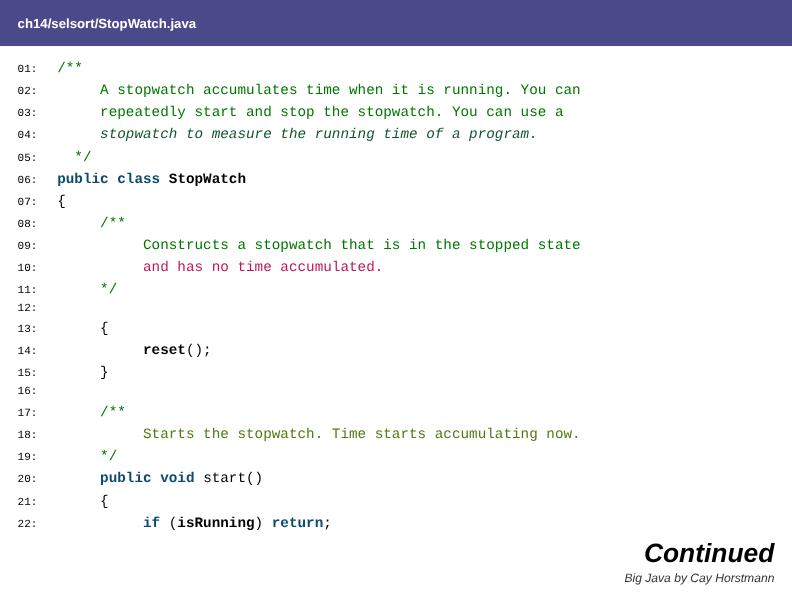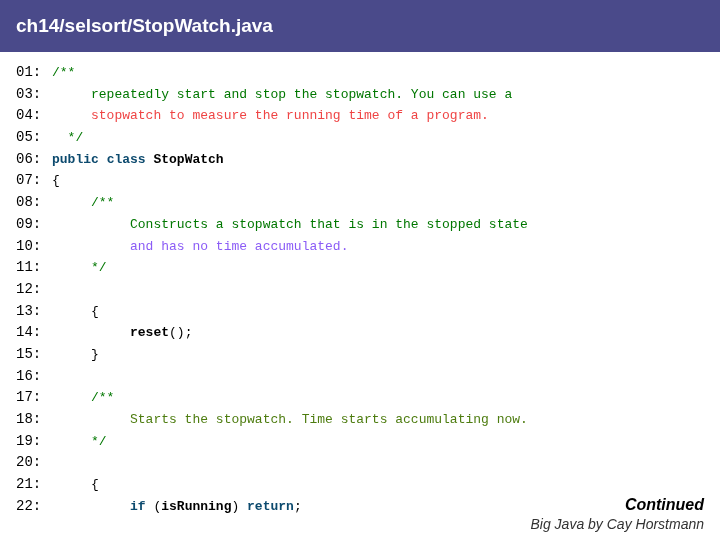--- a/index.html
+++ b/index.html
@@ -12,22 +12,22 @@
       width: 720px;
       height: 540px;
       background: #ffffff;
       font-family: Arial, Helvetica, sans-serif;
       overflow: hidden;
     }
 
     #header {
       background: #4a4a8a;
       color: #ffffff;
-      padding: 26px 16px;
-      font-size: 19px;
+      padding: 16px 16px;
+      font-size: 12px;
       font-weight: bold;
       height: 42px;
       display: flex;
       align-items: center;
     }
 
     #content {
       padding: 10px 16px 0 16px;
       background: #ffffff;
     }
@@ -42,21 +42,21 @@
     .code-line {
       display: flex;
       align-items: baseline;
     }
 
     .line-num {
       color: #000000;
       min-width: 36px;
       text-align: left;
       font-family: 'Courier New', Courier, monospace;
-      font-size: 14px;
+      font-size: 10px;
       user-select: none;
     }
 
     .line-code {
       font-family: 'Courier New', Courier, monospace;
       font-size: 13px;
       white-space: pre;
       color: #000000;
     }
 
@@ -66,30 +66,30 @@
     }
 
     .footer {
       position: absolute;
       bottom: 8px;
       right: 16px;
       text-align: right;
     }
 
     .continued {
-      font-size: 16px;
+      font-size: 24px;
       font-style: italic;
       font-weight: bold;
       color: #000000;
       display: block;
       margin-bottom: 2px;
     }
 
     .footer-text {
-      font-size: 14px;
+      font-size: 11px;
       color: #333333;
       font-style: italic;
     }
 
     .footer-text span {
       font-style: italic;
     }
   </style>
 </head>
 <body>
@@ -98,26 +98,30 @@
   <span>ch14/selsort/StopWatch.java</span>
 </div>
 
 <div id="content">
   <div class="code-area" id="code-lines">
   <div class="code-line">
         <span class="line-num">01:</span>
         <span class="line-code" style="color: rgb(0, 119, 0);">/**</span>
       </div>
       <div class="code-line">
+        <span class="line-num">02:</span>
+        <span class="line-code" style="color: rgb(0, 119, 0);">     A stopwatch accumulates time when it is running. You can</span>
+      </div>
+      <div class="code-line">
         <span class="line-num">03:</span>
         <span class="line-code" style="color: rgb(0, 119, 0);">     repeatedly start and stop the stopwatch. You can use a</span>
       </div>
       <div class="code-line">
         <span class="line-num">04:</span>
-        <span class="line-code" style="color: #ef4444;">     stopwatch to measure the running time of a program.</span>
+        <span class="line-code" style="color: #14532d; font-style: italic;">     stopwatch to measure the running time of a program.</span>
       </div>
       <div class="code-line">
         <span class="line-num">05:</span>
         <span class="line-code" style="color: rgb(0, 119, 0);">  */</span>
       </div>
       <div class="code-line">
         <span class="line-num">06:</span>
         <span class="line-code"><span class="kw">public</span> <span class="kw">class</span> <strong>StopWatch</strong></span>
       </div>
       <div class="code-line">
@@ -127,21 +131,21 @@
       <div class="code-line">
         <span class="line-num">08:</span>
         <span class="line-code" style="color: rgb(0, 119, 0);">     /**</span>
       </div>
       <div class="code-line">
         <span class="line-num">09:</span>
         <span class="line-code" style="color: rgb(0, 119, 0); text-align: center;">          Constructs a stopwatch that is in the stopped state</span>
       </div>
       <div class="code-line">
         <span class="line-num">10:</span>
-        <span class="line-code" style="color: #8b5cf6;">          and has no time accumulated.</span>
+        <span class="line-code" style="color: #be185d;">          and has no time accumulated.</span>
       </div>
       <div class="code-line">
         <span class="line-num">11:</span>
         <span class="line-code" style="color: rgb(0, 119, 0);">     */</span>
       </div>
       <div class="code-line">
         <span class="line-num">12:</span>
       </div>
       <div class="code-line">
         <span class="line-num">13:</span>
@@ -166,20 +170,21 @@
       <div class="code-line">
         <span class="line-num">18:</span>
         <span class="line-code" style="color: #4d7c0f;">          Starts the stopwatch. Time starts accumulating now.</span>
       </div>
       <div class="code-line">
         <span class="line-num">19:</span>
         <span class="line-code" style="color: rgb(0, 119, 0);">     */</span>
       </div>
       <div class="code-line">
         <span class="line-num">20:</span>
+        <span class="line-code">     <span class="kw">public</span> <span class="kw">void</span> start()</span>
       </div>
       <div class="code-line">
         <span class="line-num">21:</span>
         <span class="line-code">     {</span>
       </div>
       <div class="code-line">
         <span class="line-num">22:</span>
         <span class="line-code">          <span class="kw">if</span> (<strong>isRunning</strong>) <span class="kw">return</span>;</span>
       </div>
     </div>

